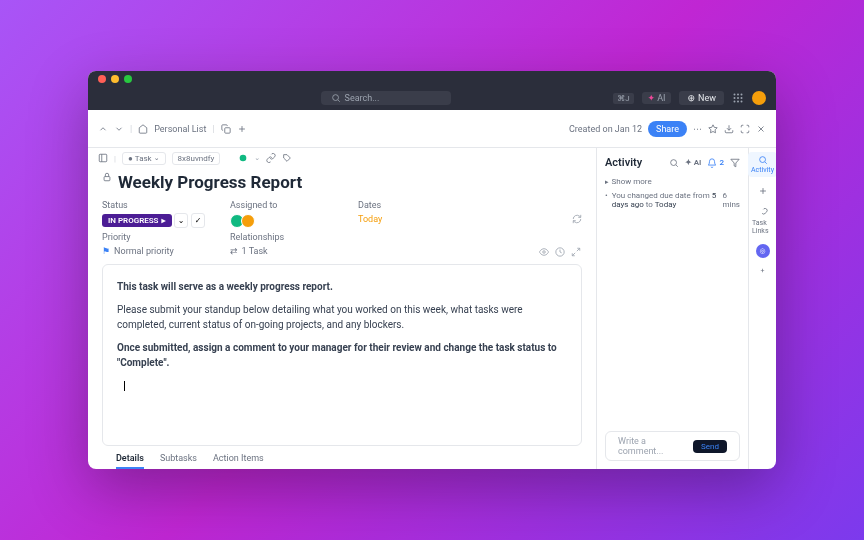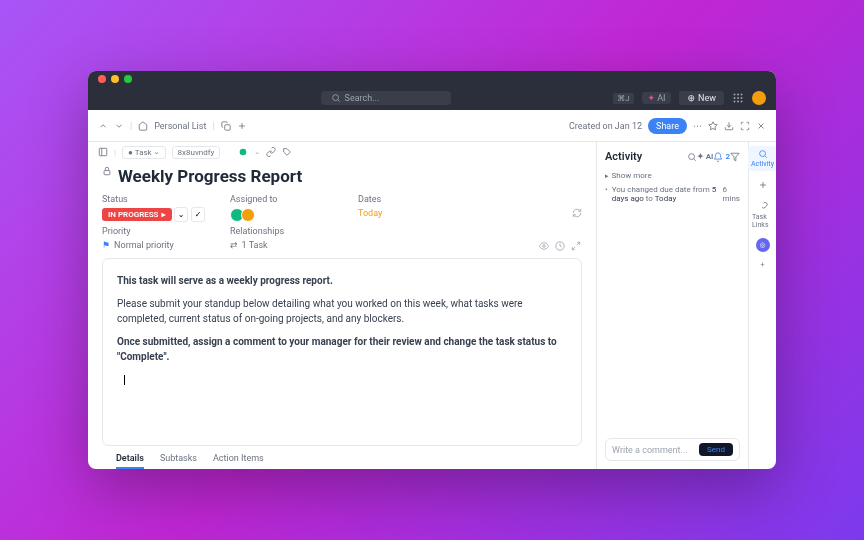--- a/index.html
+++ b/index.html
@@ -9,55 +9,55 @@
 .dot{width:8px;height:8px;border-radius:50%}
 .red{background:#ff5f57}.yellow{background:#febc2e}.green{background:#28c840}
 .topbar{height:24px;background:#2b2e3b;display:flex;align-items:center;padding:0 10px;font-size:9px;color:#9ca3af}
 .search{flex:1;display:flex;justify-content:center}
 .search-box{background:#3a3d4a;border-radius:4px;padding:2px 10px;display:flex;align-items:center;gap:4px;min-width:130px;color:#9ca3af}
 .topbar-right{display:flex;align-items:center;gap:8px}
 .kbd{background:#3a3d4a;padding:1px 4px;border-radius:2px;font-size:8px}
 .ai-btn{background:#3a3d4a;padding:1px 6px;border-radius:3px;display:flex;align-items:center;gap:2px}
 .new-btn{background:#3a3d4a;padding:2px 8px;border-radius:3px;display:flex;align-items:center;gap:3px;color:#e5e7eb}
 .avatar{width:14px;height:14px;border-radius:50%;background:#f59e0b}
-.crumb{height:32px;border-bottom:1px solid #e5e7eb;display:flex;align-items:center;padding:0 10px;font-size:9px;color:#6b7280;gap:8px}
+.crumb{height:38px;border-bottom:1px solid #e5e7eb;display:flex;align-items:center;padding:0 10px;font-size:9px;color:#6b7280;gap:8px}
 .crumb-left{display:flex;align-items:center;gap:6px;flex:1}
 .crumb-right{display:flex;align-items:center;gap:6px}
 .share-btn{background:#3b82f6;color:#fff;padding:3px 8px;border-radius:8px;font-size:9px}
 .body{flex:1;display:flex;overflow:hidden}
 .main{flex:1;display:flex;flex-direction:column;overflow:hidden}
 .meta-bar{height:20px;display:flex;align-items:center;padding:0 10px;gap:6px;font-size:8px;color:#6b7280}
 .pill{border:1px solid #e5e7eb;border-radius:3px;padding:1px 5px;display:flex;align-items:center;gap:2px}
 .title-row{padding:4px 14px 8px;display:flex;align-items:flex-start;gap:6px}
 .title{font-size:17px;font-weight:700;color:#1f2937}
 .fields{padding:0 14px;display:grid;grid-template-columns:120px 120px 120px 1fr;gap:4px 8px;font-size:9px}
 .label{color:#6b7280;font-size:9px}
-.status-badge{background:#ef4444;color:#fff;padding:2px 6px;border-radius:3px;font-size:8px;font-weight:600;display:inline-flex;align-items:center;gap:3px}
+.status-badge{background:#4c1d95;color:#fff;padding:2px 6px;border-radius:3px;font-size:8px;font-weight:600;display:inline-flex;align-items:center;gap:3px}
 .assignees{display:flex}
 .av{width:14px;height:14px;border-radius:50%;margin-right:-3px;border:1px solid #fff}
 .av1{background:#10b981}.av2{background:#f59e0b}
 .date-today{color:#f59e0b}
 .prio{display:flex;align-items:center;gap:4px;color:#6b7280}
 .flag{color:#3b82f6}
 .desc-wrap{margin:8px 14px 0;border:1px solid #e5e7eb;border-radius:6px;padding:14px;font-size:10px;color:#374151;line-height:1.5;flex:1;position:relative}
 .desc-tools{position:absolute;top:-18px;right:0;display:flex;gap:6px;color:#9ca3af;font-size:9px}
 .desc-wrap p{margin-bottom:8px}
 .cursor{display:inline-block;width:1px;height:10px;background:#000;vertical-align:middle}
 .tabs{display:flex;gap:16px;padding:6px 28px 0;font-size:9px;color:#6b7280;border-top:1px solid transparent}
 .tab{padding-bottom:4px}
 .tab.active{color:#1f2937;font-weight:600;border-bottom:2px solid #3b82f6}
 .side{width:180px;border-left:1px solid #e5e7eb;display:flex}
 .activity{flex:1;display:flex;flex-direction:column;padding:8px}
 .act-head{display:flex;align-items:center;justify-content:space-between;font-size:11px;font-weight:600;color:#1f2937;margin-bottom:6px}
-.act-tools{display:flex;font-size:8px;color:#6b7280;align-items:flex-start}
+.act-tools{display:flex;gap:6px;font-size:8px;color:#6b7280;align-items:flex-start}
 .bell{color:#3b82f6;display:flex;align-items:center;gap:2px}
 .show-more{font-size:8px;color:#6b7280;padding:2px 0;display:flex;align-items:center;gap:3px}
 .act-item{font-size:8px;color:#6b7280;display:flex;gap:4px;padding:3px 0}
 .act-item .time{margin-left:auto}
-.comment-box{margin-top:auto;border:1px solid #e5e7eb;border-radius:6px;padding:4px 6px;display:flex;align-items:center;font-size:9px;color:#9ca3af}
+.comment-box{margin-top:auto;border:1px solid #e5e7eb;border-radius:6px;padding:4px 12px;display:flex;align-items:center;font-size:9px;color:#9ca3af}
 .send{background:#0f172a;color:#3b82f6;padding:2px 8px;border-radius:4px;font-size:8px;margin-left:auto}
 .rail{width:28px;border-left:1px solid #e5e7eb;display:flex;flex-direction:column;align-items:center;padding-top:4px;gap:6px;font-size:7px;color:#6b7280}
 .rail-item{display:flex;flex-direction:column;align-items:center;gap:1px;padding:3px;border-radius:4px}
 .rail-item.active{background:#eff6ff;color:#3b82f6}
 .rail-icon{width:14px;height:14px;border-radius:50%;display:flex;align-items:center;justify-content:center}
 .rail-app{background:#6366f1;color:#fff}
 .icon{width:10px;height:10px;display:inline-block}
 .grid-icon{width:12px;height:12px}
 svg{display:block}
 </style>

